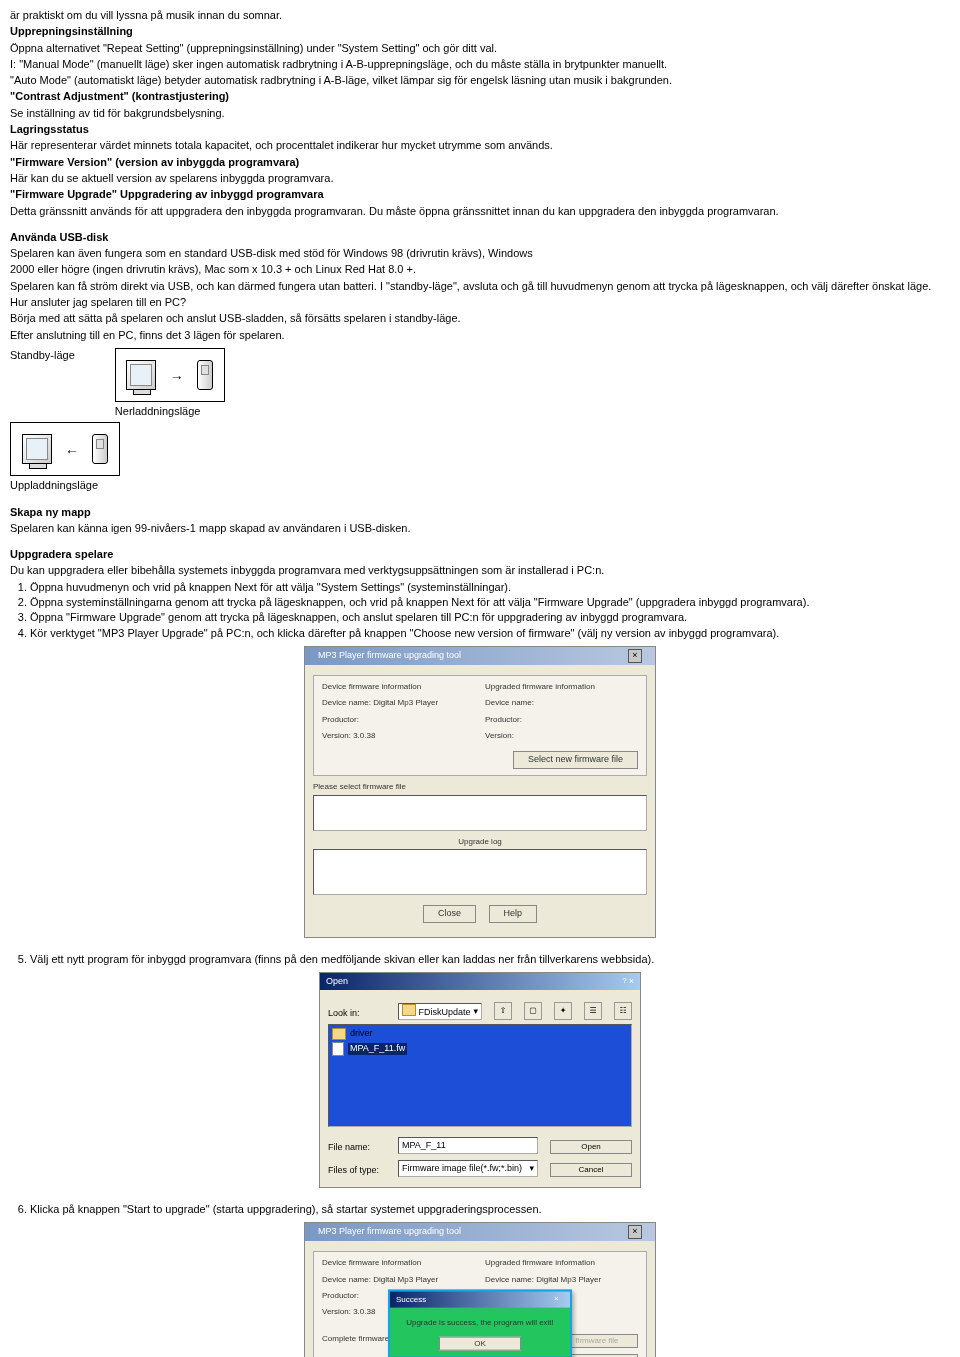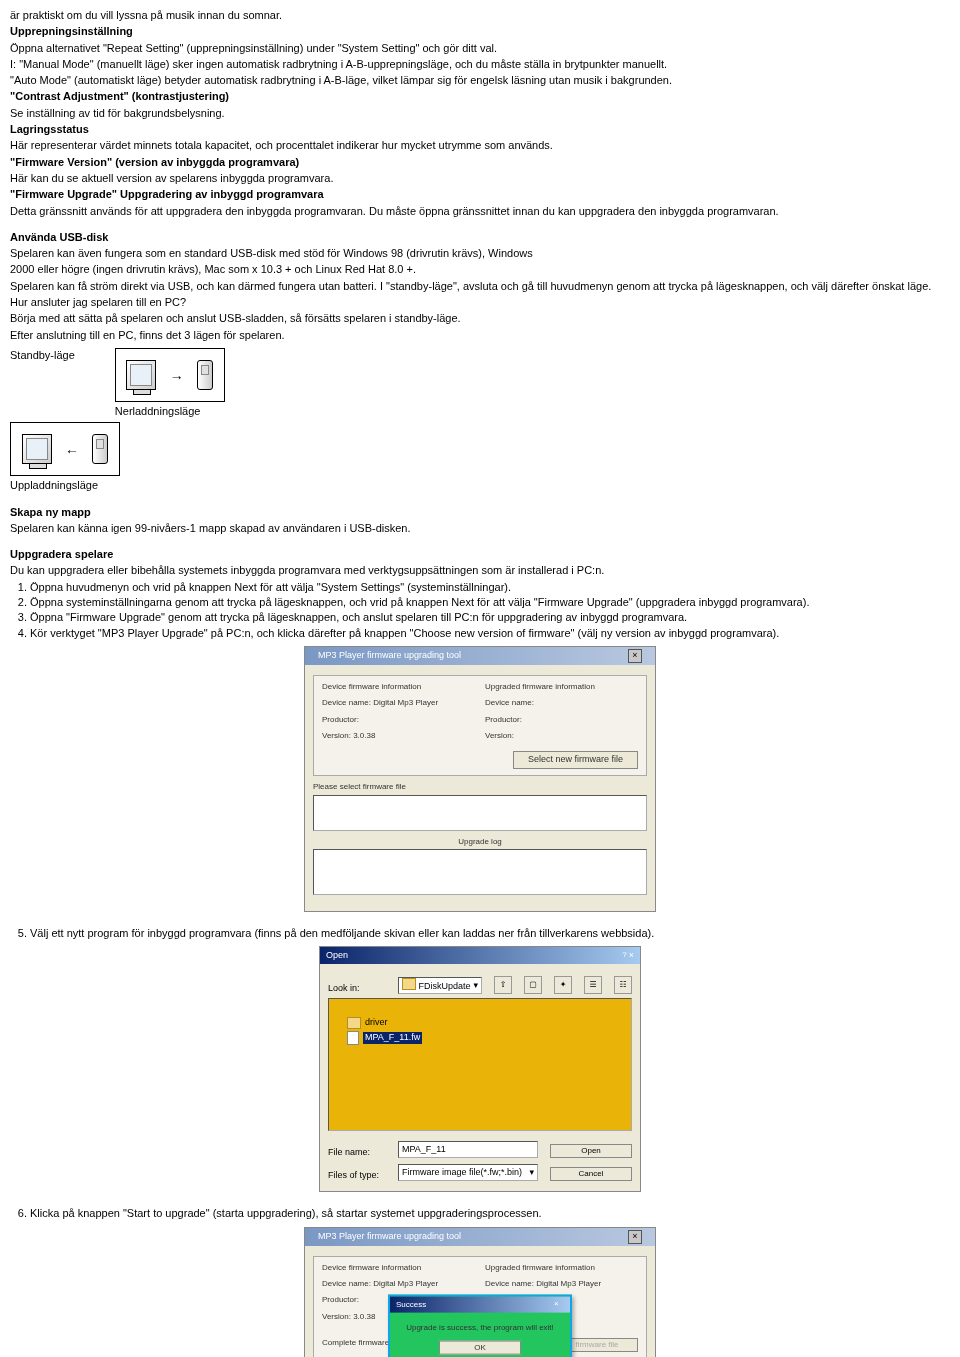--- a/index.html
+++ b/index.html
@@ -146,24 +146,24 @@
   .open-input {
     flex: 1;
     background: #fff;
     border: 1px inset #aaa;
     height: 15px;
     padding: 0 3px;
     line-height: 15px;
     font-size: 9px;
   }
   .open-list {
-    background: #eab308;
+    background: #1d4ed8;
     border: 1px inset #aaa;
     height: 95px;
-    padding: 18px;
+    padding: 3px;
     font-size: 9px;
     margin-bottom: 10px;
   }
   .folder-item { display: flex; align-items: center; gap: 4px; margin-bottom: 2px; }
   .folder-glyph { width: 12px; height: 10px; background: #f5d78a; border: 1px solid #b59020; }
   .file-glyph { width: 10px; height: 12px; background: #fff; border: 1px solid #888; }
   .toolbar-btn {
     width: 16px; height: 16px;
     border: 1px solid #999;
     background: #ece9d8;
@@ -273,20 +273,25 @@
         </div>
       </div>
       <div style="text-align:right; margin-top:4px;">
         <span class="dlg-btn">Select new firmware file</span>
       </div>
     </div>
     <div style="font-size:8px; margin-bottom:2px;">Please select firmware file</div>
     <div class="white-box"></div>
     <div style="font-size:8px; text-align:center;">Upgrade log</div>
     <div class="white-box" style="height:44px;"></div>
+    <div class="dlg-btn-row">
+      <span class="dlg-btn">Close</span>
+      &nbsp;&nbsp;&nbsp;
+      <span class="dlg-btn">Help</span>
+    </div>
   </div>
 </div>
 
 <ol start="5">
   <li>Välj ett nytt program för inbyggd programvara (finns på den medföljande skivan eller kan laddas ner från tillverkarens webbsida).</li>
 </ol>
 
 <div class="open-dialog">
   <div class="open-title">
     <span>Open</span>

